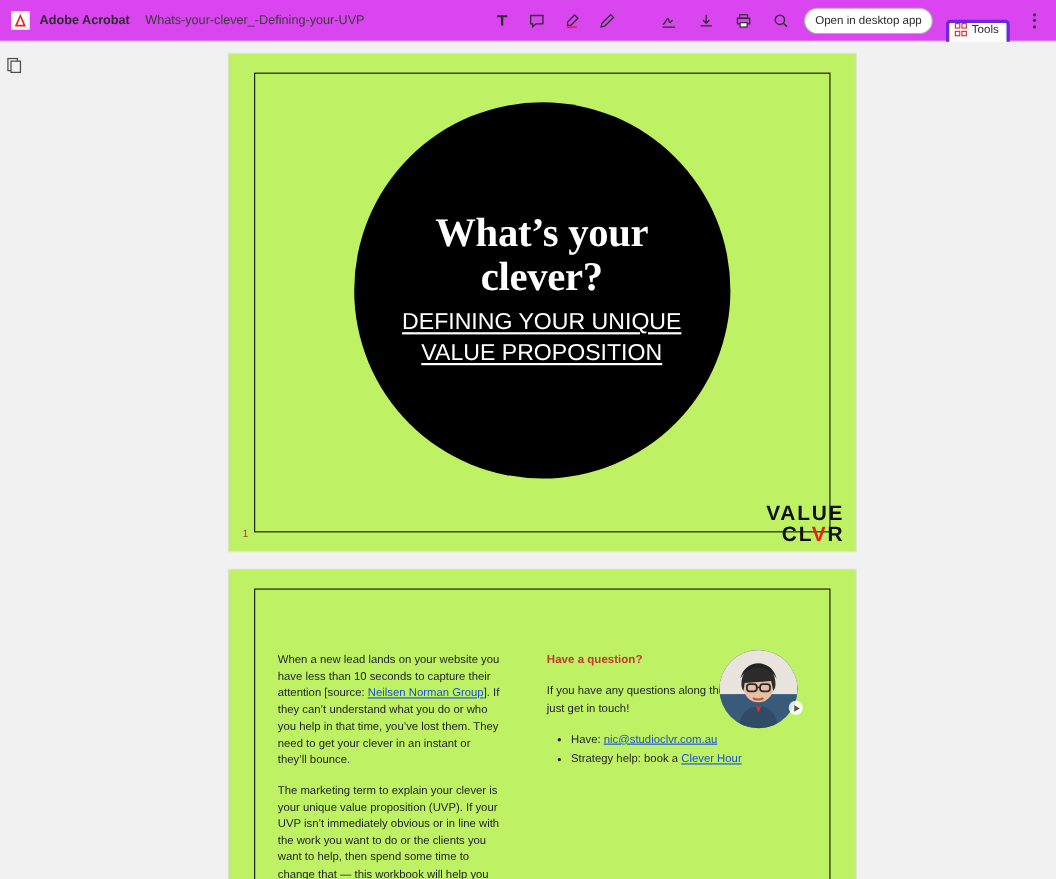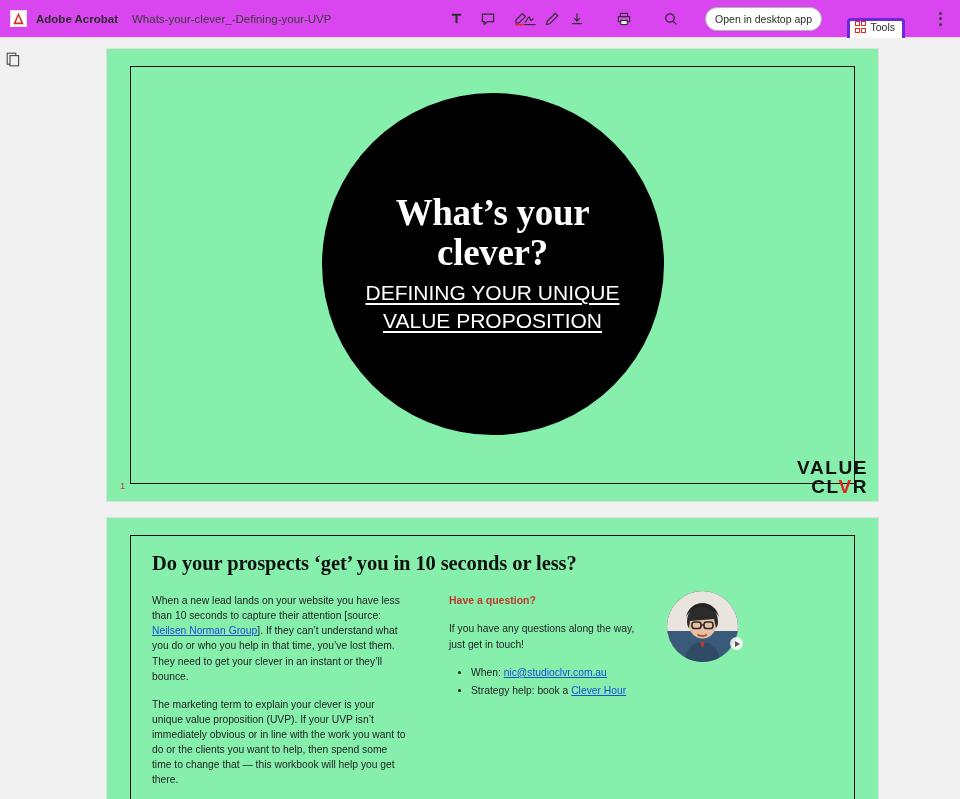--- a/index.html
+++ b/index.html
@@ -62,21 +62,21 @@
     align-items: center;
     gap: 6px;
   }
   .tb-right {
     position: absolute;
     right: 8px;
     top: 0;
     height: 37px;
     display: flex;
     align-items: center;
-    gap: 21px;
+    gap: 8px;
   }
   .tool-btn {
     width: 26px;
     height: 26px;
     display: flex;
     align-items: center;
     justify-content: center;
     border-radius: 4px;
     cursor: pointer;
     color: #2c2c2c;
@@ -163,22 +163,22 @@
 
   .viewer {
     flex: 1;
     position: relative;
     overflow: hidden;
     background: #f1f1f1;
   }
 
   
   .page {
-    background: #86efac;
-    width: 771px;
+    background: #bef264;
+    width: 570px;
     margin: 0 auto;
     box-shadow: 0 0 0 1px #e0e0e0;
     position: relative;
   }
   .page1 {
     height: 452px;
     margin-top: 11px;
   }
   .page-gap { height: 17px; }
   .page2 {
@@ -438,34 +438,33 @@
       <div class="brand">
         <div>VALUE</div>
         <div><span>CL</span><span class="v-red">V</span><span>R</span></div>
       </div>
     </div>
 
     <div class="page-gap"></div>
 
     <div class="page page2">
       <div class="page-frame">
-        <div class="p2-head">Do your prospects ‘get’ you in 10 seconds or less?</div>
 
         <div class="p2-cols">
           <div class="col-left">
             <p><span>When a new lead lands on your website you have less than 10 seconds to capture their attention [source: </span><a href="#">Neilsen Norman Group</a><span>]. If they can’t understand what you do or who you help in that time, you’ve lost them. They need to get your clever in an instant or they’ll bounce.</span></p>
             <p>The marketing term to explain your clever is your unique value proposition (UVP). If your UVP isn’t immediately obvious or in line with the work you want to do or the clients you want to help, then spend some time to change that — this workbook will help you get there.</p>
 
           </div>
 
           <div class="col-right">
             <p class="q-head">Have a question?</p>
             <p>If you have any questions along the way, just get in touch!</p>
             <ul class="bullets">
-              <li><span>When: </span><a href="#">nic@studioclvr.com.au</a></li>
+              <li><span>Have: </span><a href="#">nic@studioclvr.com.au</a></li>
               <li><span>Strategy help: book a </span><a href="#">Clever Hour</a></li>
             </ul>
 
             <div class="avatar">
               <svg width="71" height="71" viewBox="0 0 71 71">
                 <rect width="71" height="71" fill="#e9e4de"></rect>
                 <rect y="40" width="71" height="31" fill="#3a5a7a"></rect>
                 <path d="M18 71c0-12 7.5-20 17.5-20S53 59 53 71z" fill="#2f4b66"></path>
                 <circle cx="35.5" cy="34" r="13.5" fill="#e7bfa5"></circle>
                 <path d="M20 31c0-11 7-17 15.5-17S51 20 51 31c0 4-2 6-2 6l-2-9-24 2-1 7s-2-2-2-6z" fill="#2b2b2b"></path>

